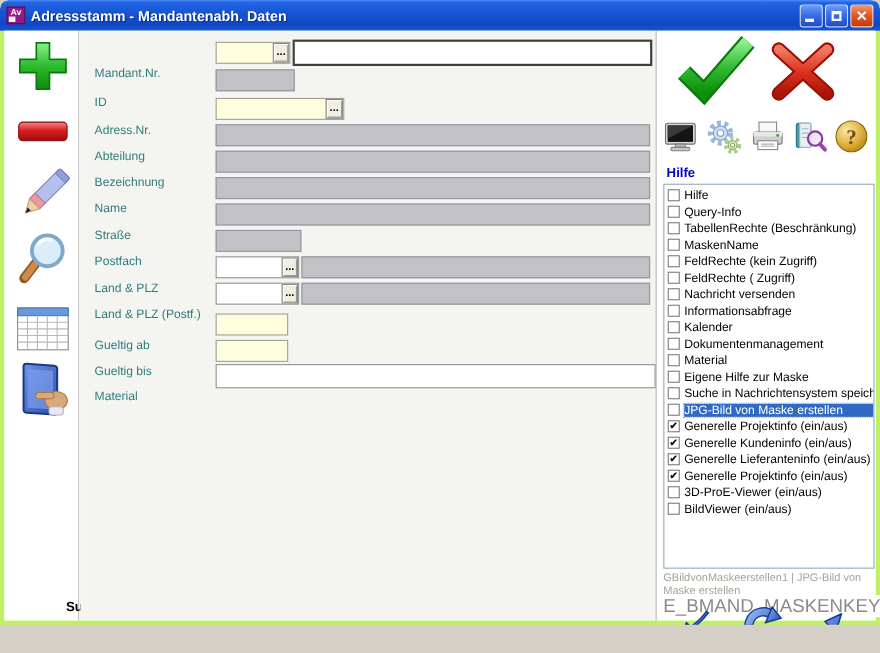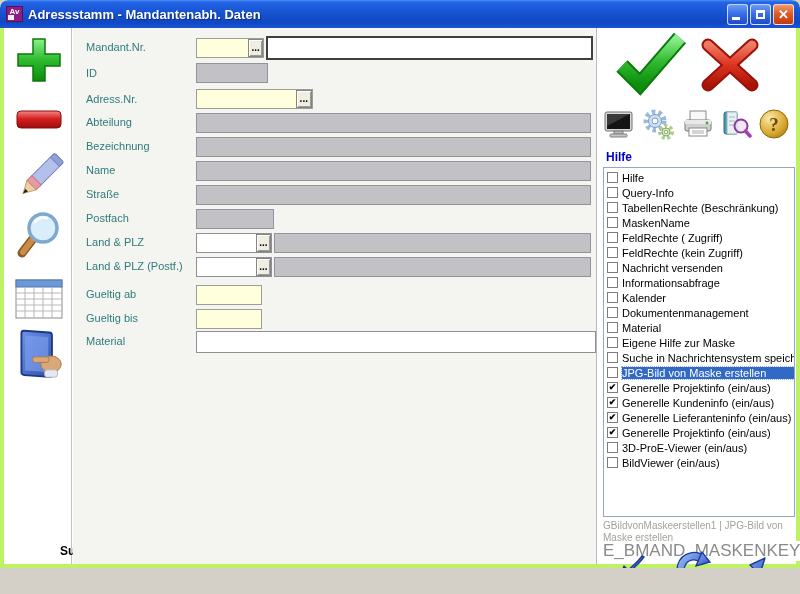--- a/index.html
+++ b/index.html
@@ -32,21 +32,21 @@
   
   .sidebar { position:absolute; left:0; top:0; bottom:0; width:68px; background:#fff;
     border-right:1px solid #c3c3c3; }
   .side-btn { position:absolute; left:10px; width:50px; height:50px; cursor:pointer;
     display:flex; align-items:center; justify-content:center; }
   .suche { position:absolute; left:8px; bottom:6px; font-size:12px; font-weight:bold; color:#000;margin-left:48px; }
 
   
   .main { position:absolute; left:69px; top:0; bottom:0; width:524px; background:#f4f4f0;
     border-right:1px solid #b9b9bf; }
-  .flabel { position:absolute; left:13px; font-size:11px; color:#2e7c7c; white-space:nowrap; }
+  .flabel { position:absolute; left:13px; font-size:11px; color:#2e7c7c; white-space:nowrap;margin-top:20px; }
   .f { position:absolute; font-size:11px; }
   input.fi { width:100%; height:100%; border:none; background:transparent; font:11px "Liberation Sans",sans-serif; padding:0 3px; outline:none; }
   .lookup { display:flex; border:1px solid #9e9e94; background:#ffffdd; }
   .lookup.white { background:#ffffff; border-color:#8f8f96; }
   .dots { width:19px; background:#f0ede1; border:1px solid #858585;
     box-shadow:inset 1px 1px 0 #ffffff, inset -1px -1px 0 #9a9a9a;
     font:bold 10px "Liberation Sans",sans-serif; line-height:8px; text-align:center; cursor:pointer; color:#000; }
   .dis { background:#c1c1c6; border:1px solid #93939b; }
   .white-strong { background:#fff; border:2px solid #3f3f3f; }
   .white-thin { background:#fff; border:1px solid #8f8f96; }
@@ -357,25 +357,25 @@
           <div class="cbx-row">
             <span class="cbx"></span>
             <span class="cbx-label">TabellenRechte (Beschränkung)</span>
           </div>
           <div class="cbx-row">
             <span class="cbx"></span>
             <span class="cbx-label">MaskenName</span>
           </div>
           <div class="cbx-row">
             <span class="cbx"></span>
+            <span class="cbx-label">FeldRechte (kein Zugriff)</span>
+          </div>
+          <div class="cbx-row">
+            <span class="cbx"></span>
             <span class="cbx-label">FeldRechte ( Zugriff)</span>
-          </div>
-          <div class="cbx-row">
-            <span class="cbx"></span>
-            <span class="cbx-label">FeldRechte (kein Zugriff)</span>
           </div>
           <div class="cbx-row">
             <span class="cbx"></span>
             <span class="cbx-label">Nachricht versenden</span>
           </div>
           <div class="cbx-row">
             <span class="cbx"></span>
             <span class="cbx-label">Informationsabfrage</span>
           </div>
           <div class="cbx-row">

